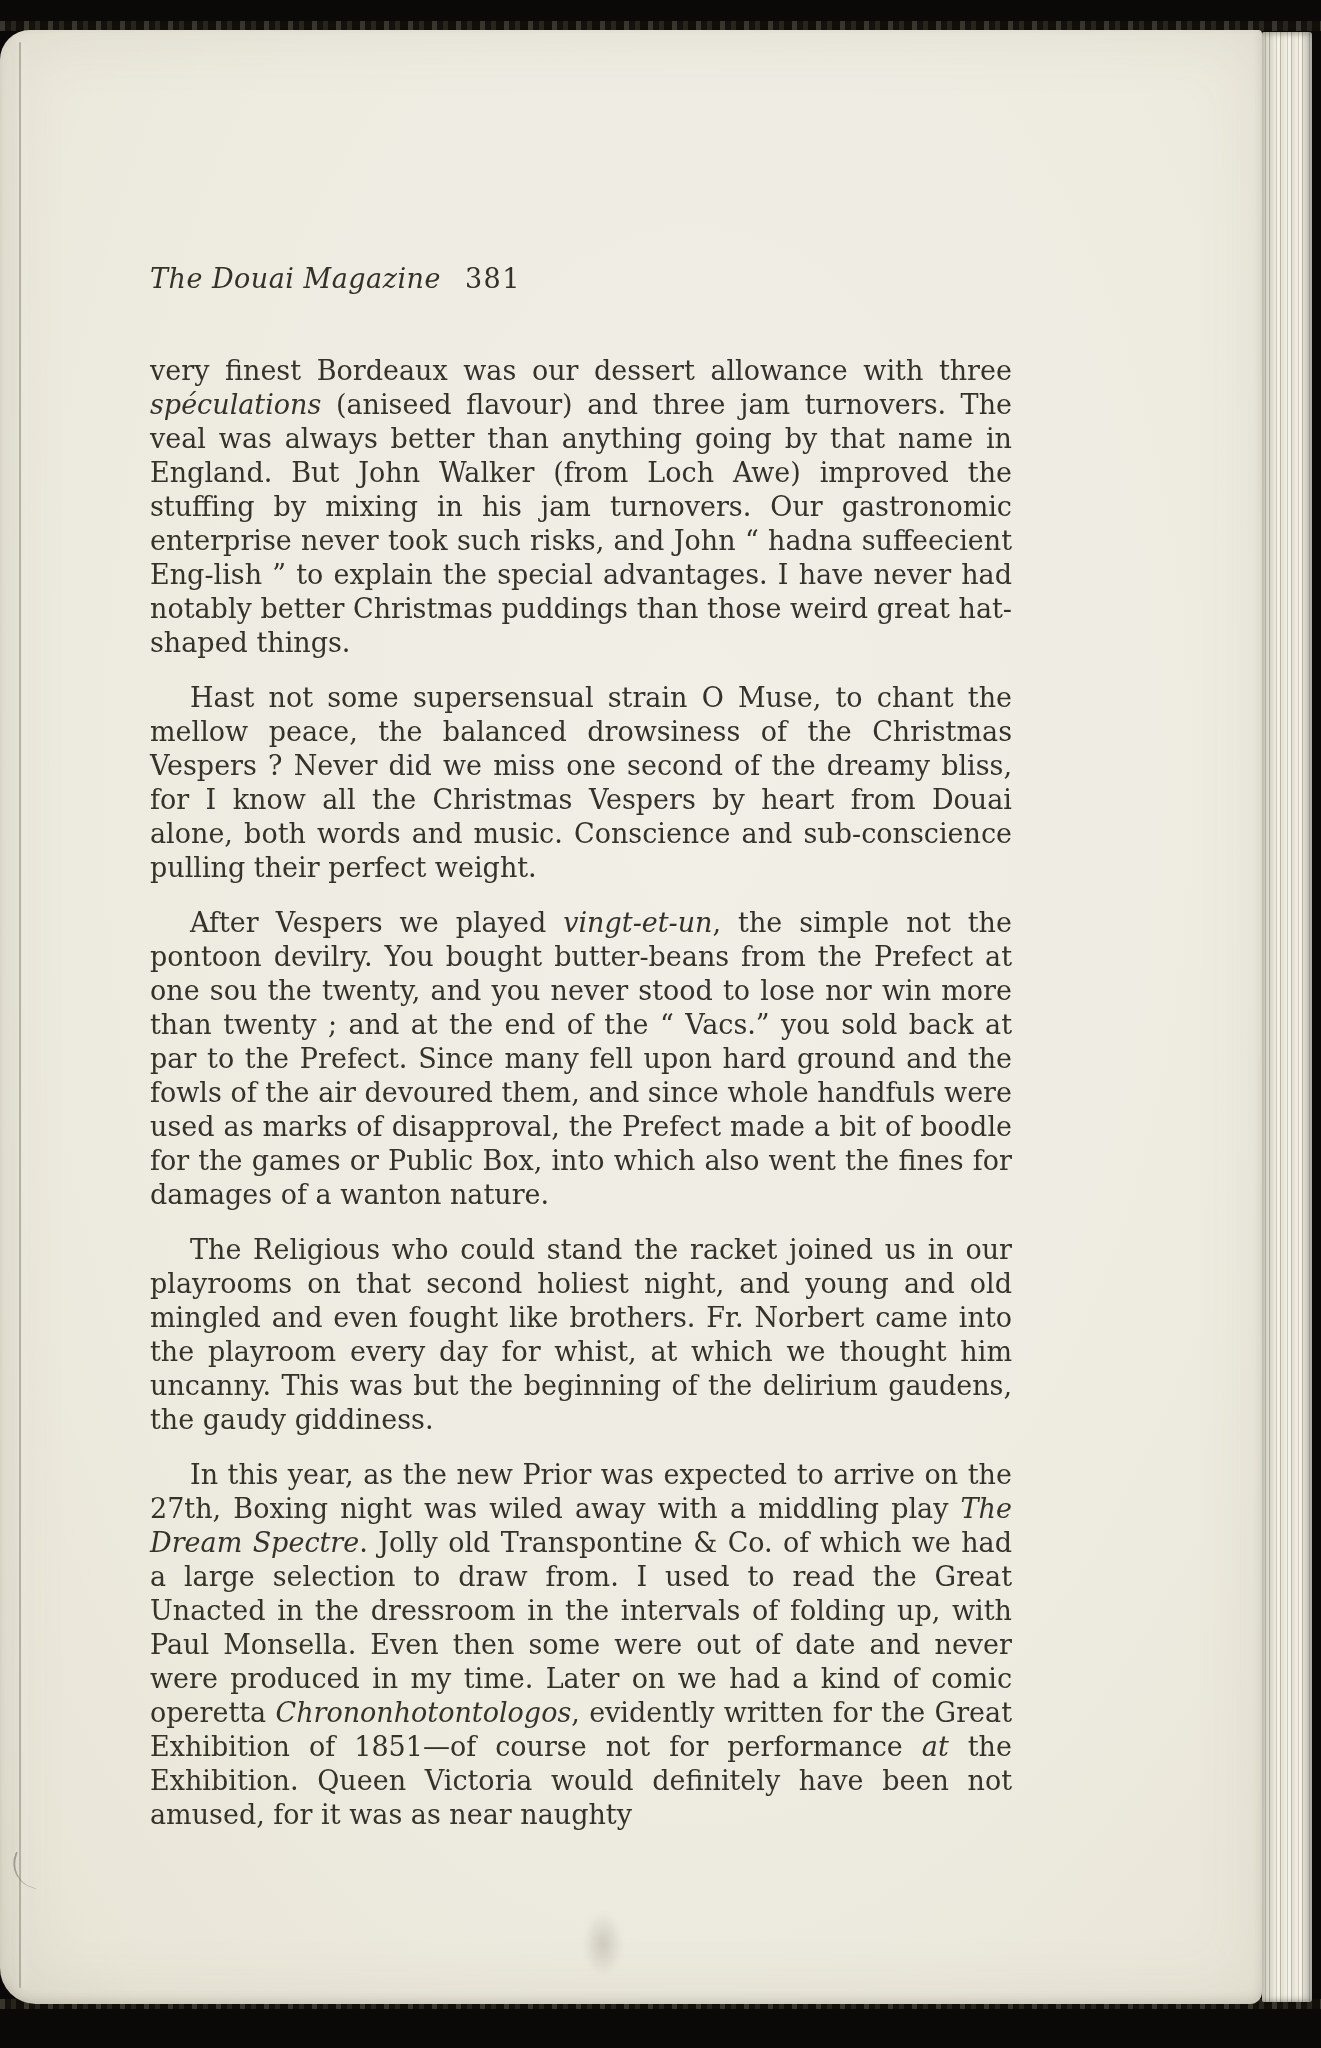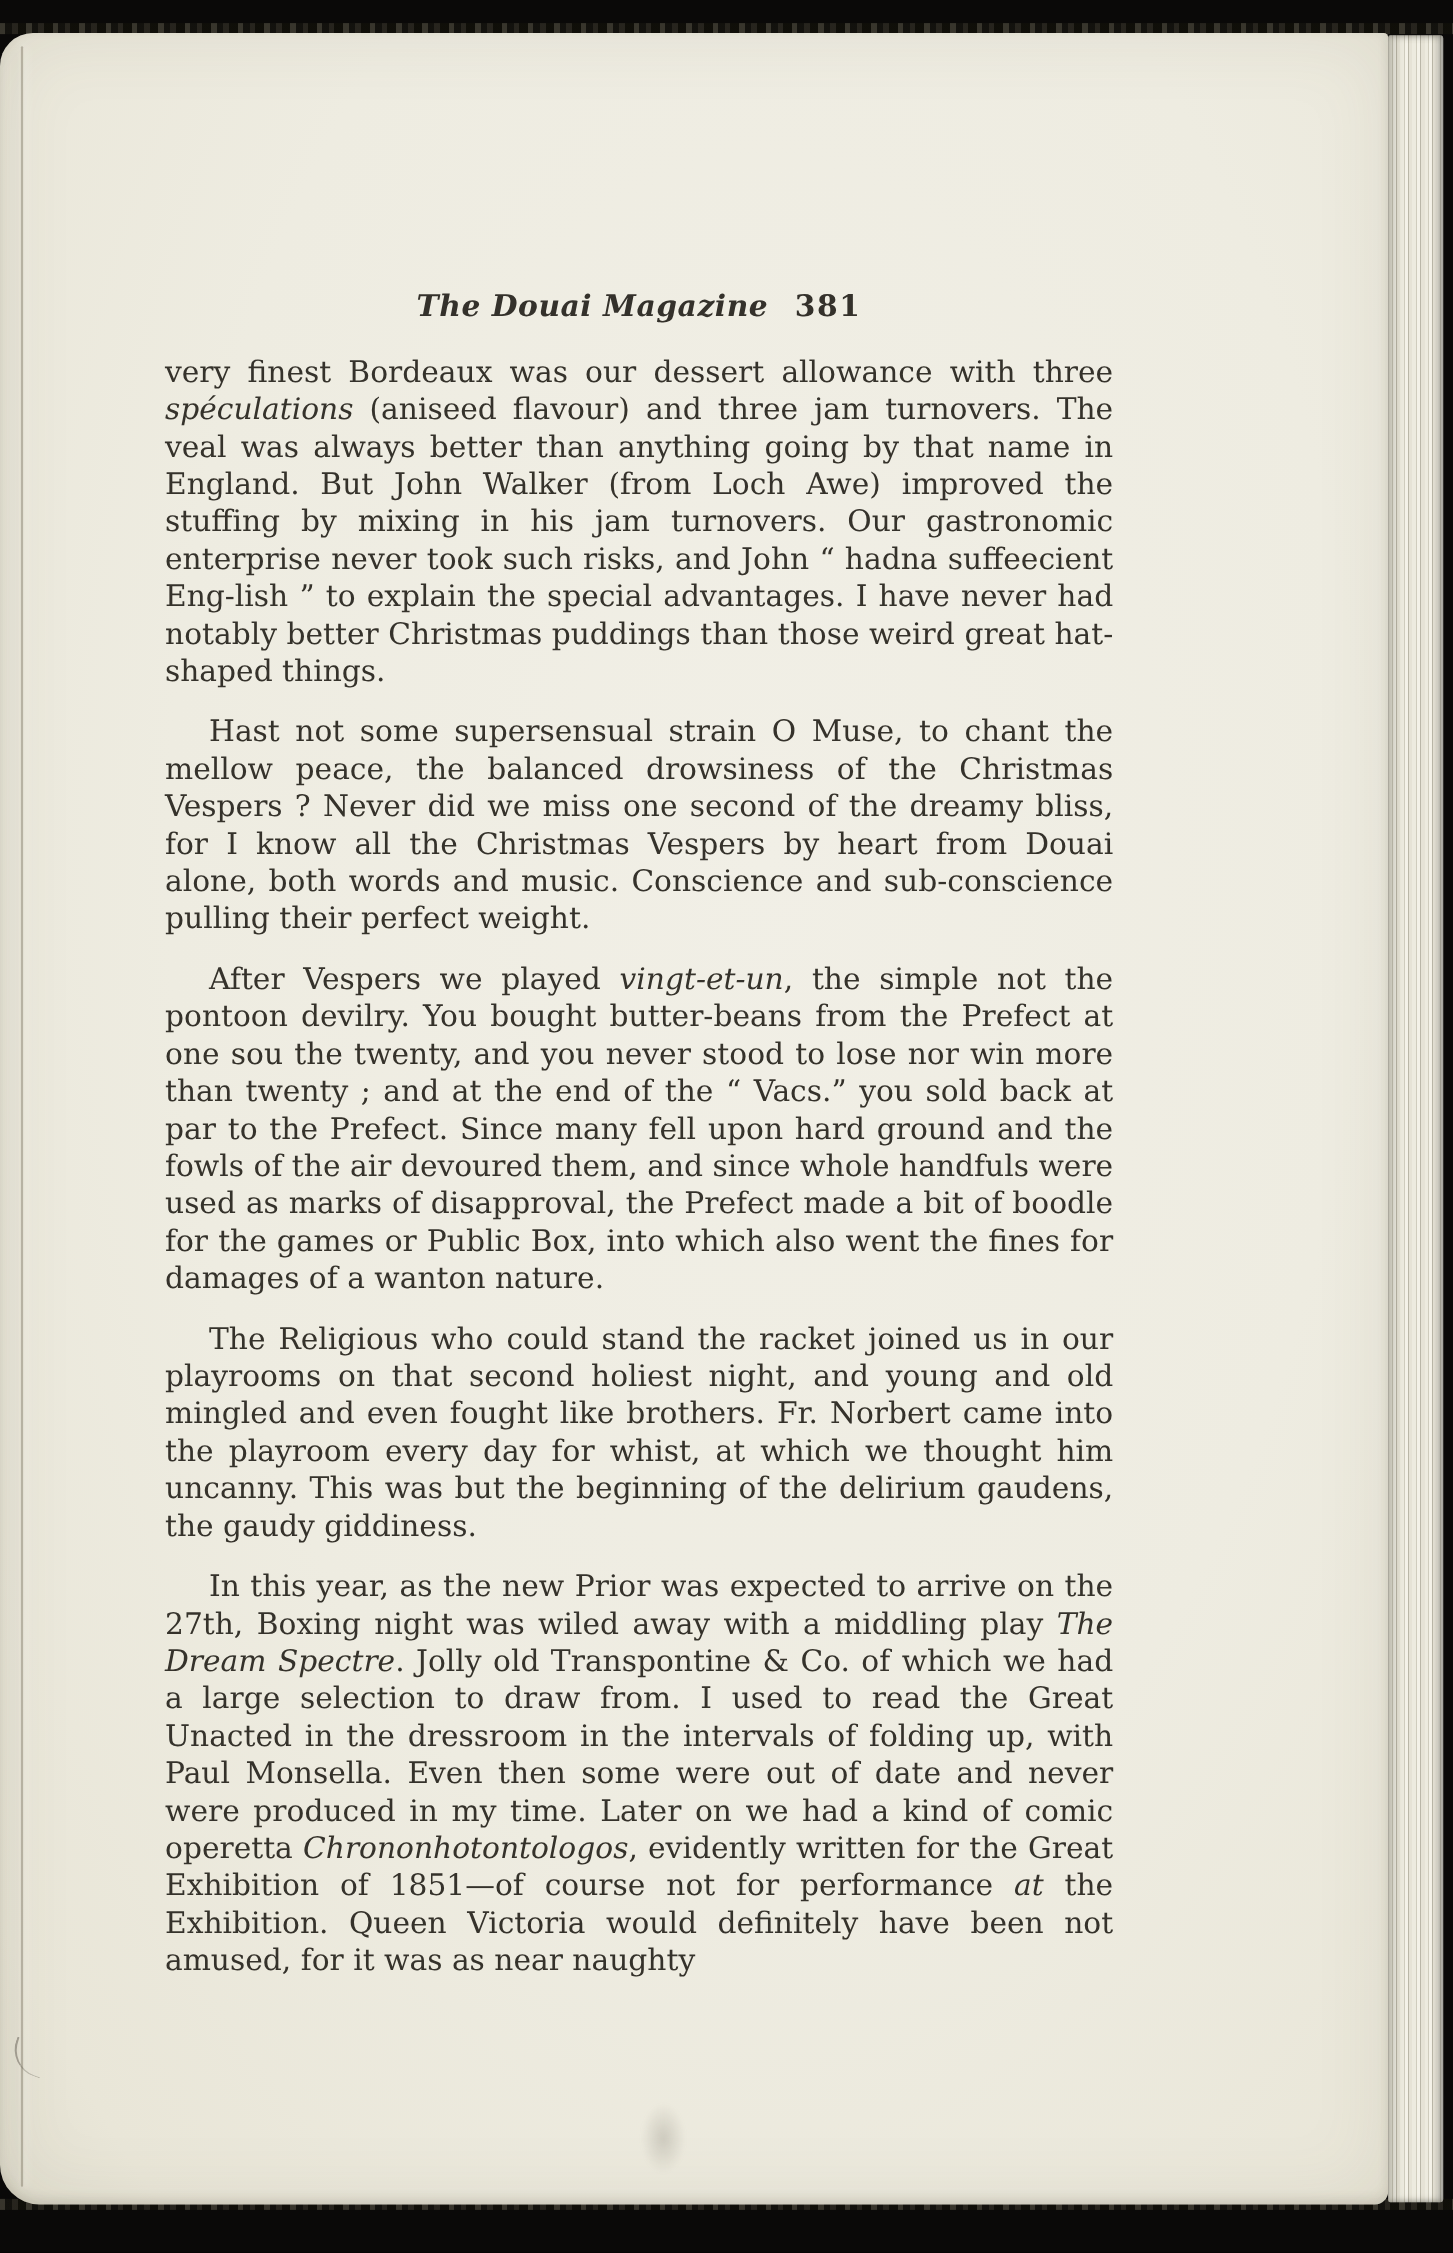--- a/index.html
+++ b/index.html
@@ -37,33 +37,33 @@
   .fore-edge {
     position:absolute; right:9px; top:32px; width:50px; height:1970px;
     background:repeating-linear-gradient(90deg,#ecead e 0);
     background:repeating-linear-gradient(90deg,#edebdf 0 3px,#cfccbd 3px 4px,#f4f2e8 4px 7px,#bab7a8 7px 8px,#e6e3d6 8px 11px);
     box-shadow:inset 6px 0 8px rgba(60,55,40,.25), inset -4px 0 6px rgba(0,0,0,.35);
     border-radius:2px 3px 3px 2px; z-index:2;
   }
   
   .running-header {
     position:absolute; left:150px; top:263px; width:862px;
-    text-align:center; font-size:27px; color:#34312b;
-    letter-spacing:.5px; z-index:4;font-weight:bold;
+    text-align:left; font-size:27px; color:#34312b;
+    letter-spacing:.5px; z-index:4;
   }
   .running-header .title { font-style:italic; }
   .running-header .pagenum { margin-left:24px; letter-spacing:1.5px; }
   
   .body-text {
     position:absolute; left:150px; top:322px; width:862px;
     font-size:27px; line-height:34px; text-align:justify;
     color:#35322b; z-index:4;
   }
   .body-text p { margin:0 0 21px 0; text-indent:40px; }
-  .body-text p.noindent { text-indent:0; }
+  .body-text p.noindent { text-indent:0;margin-top:32px; }
   .it { font-style:italic; }
   
   .smudge {
     position:absolute; left:583px; top:1912px; width:40px; height:64px;
     background:radial-gradient(ellipse at center, rgba(125,120,108,.28), rgba(125,120,108,0) 70%);
     filter:blur(2px); z-index:5;
   }
   .fiber {
     position:absolute; left:10px; top:1856px; width:30px; height:28px;
     border-left:2px solid rgba(62,58,48,.55);

